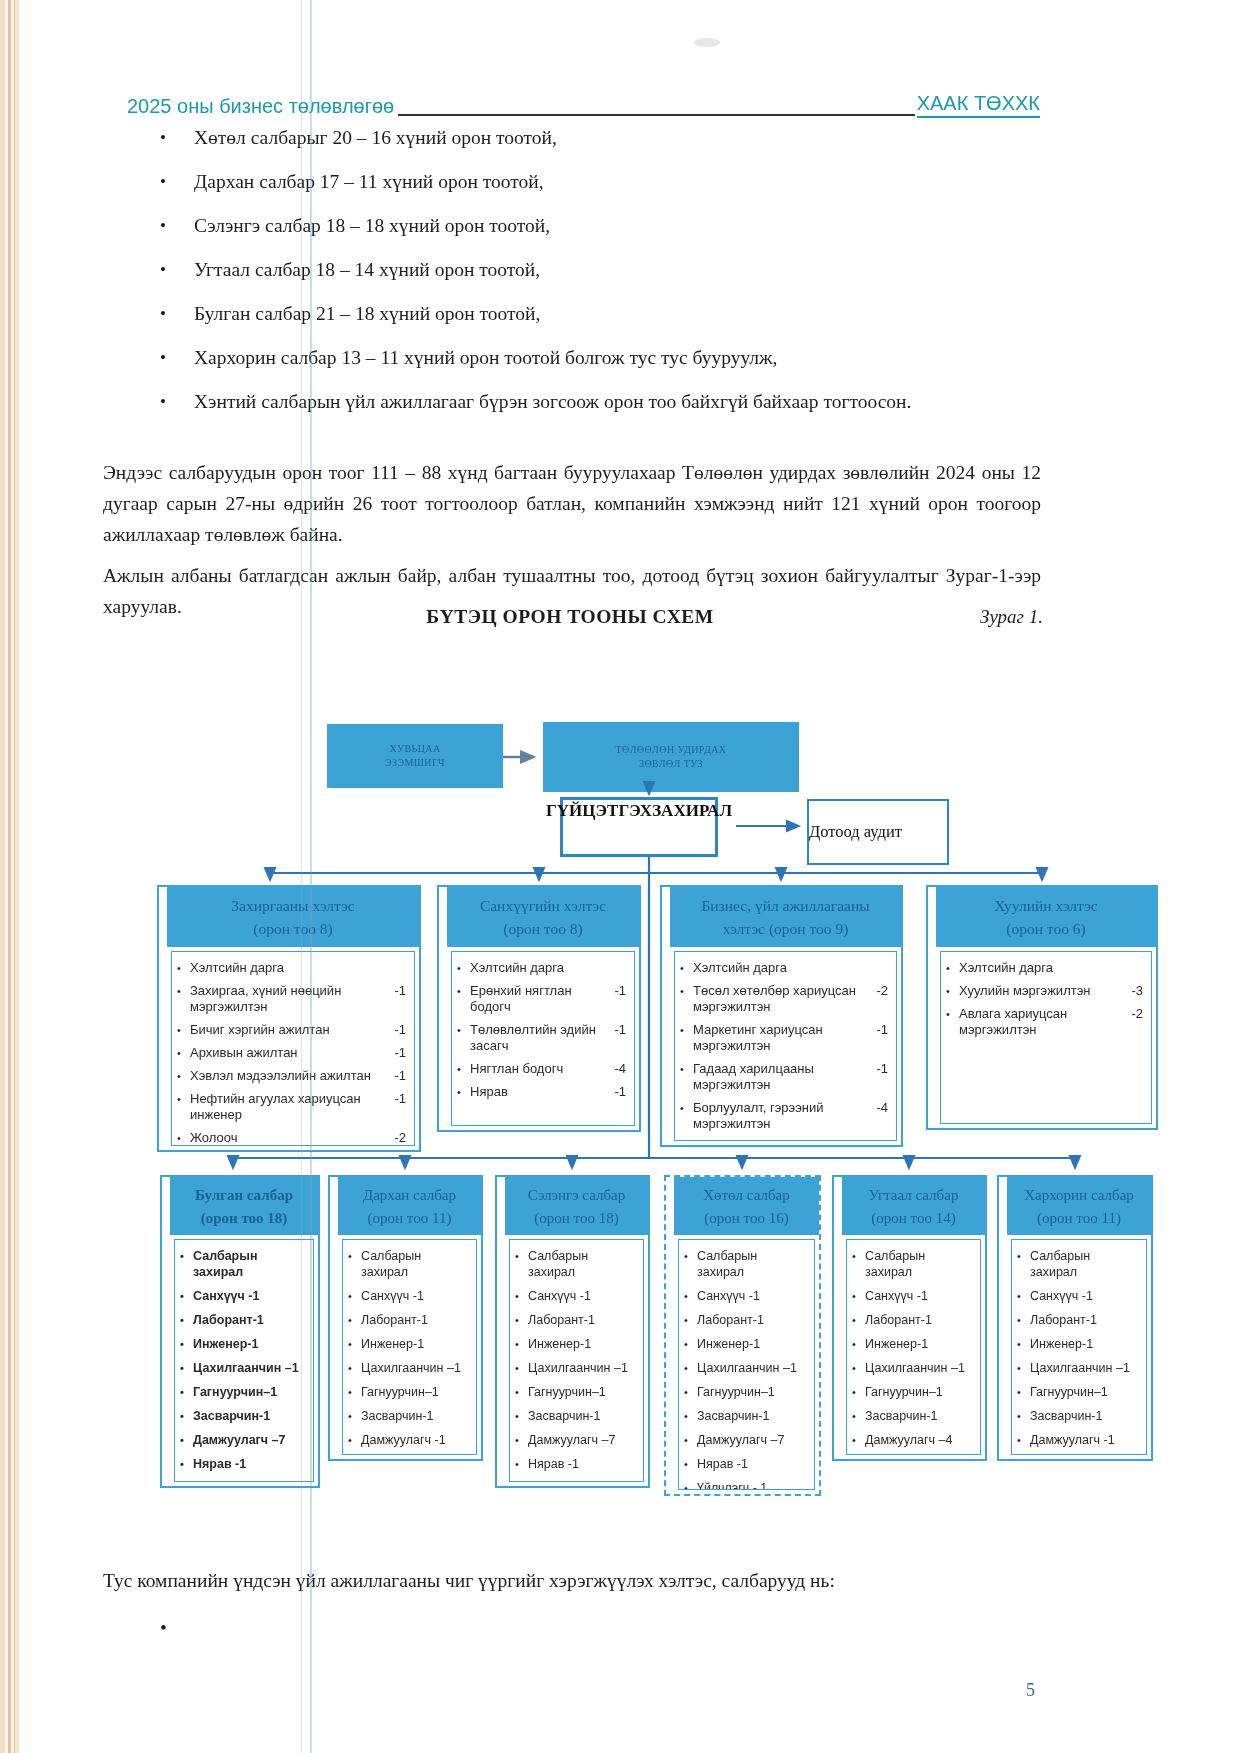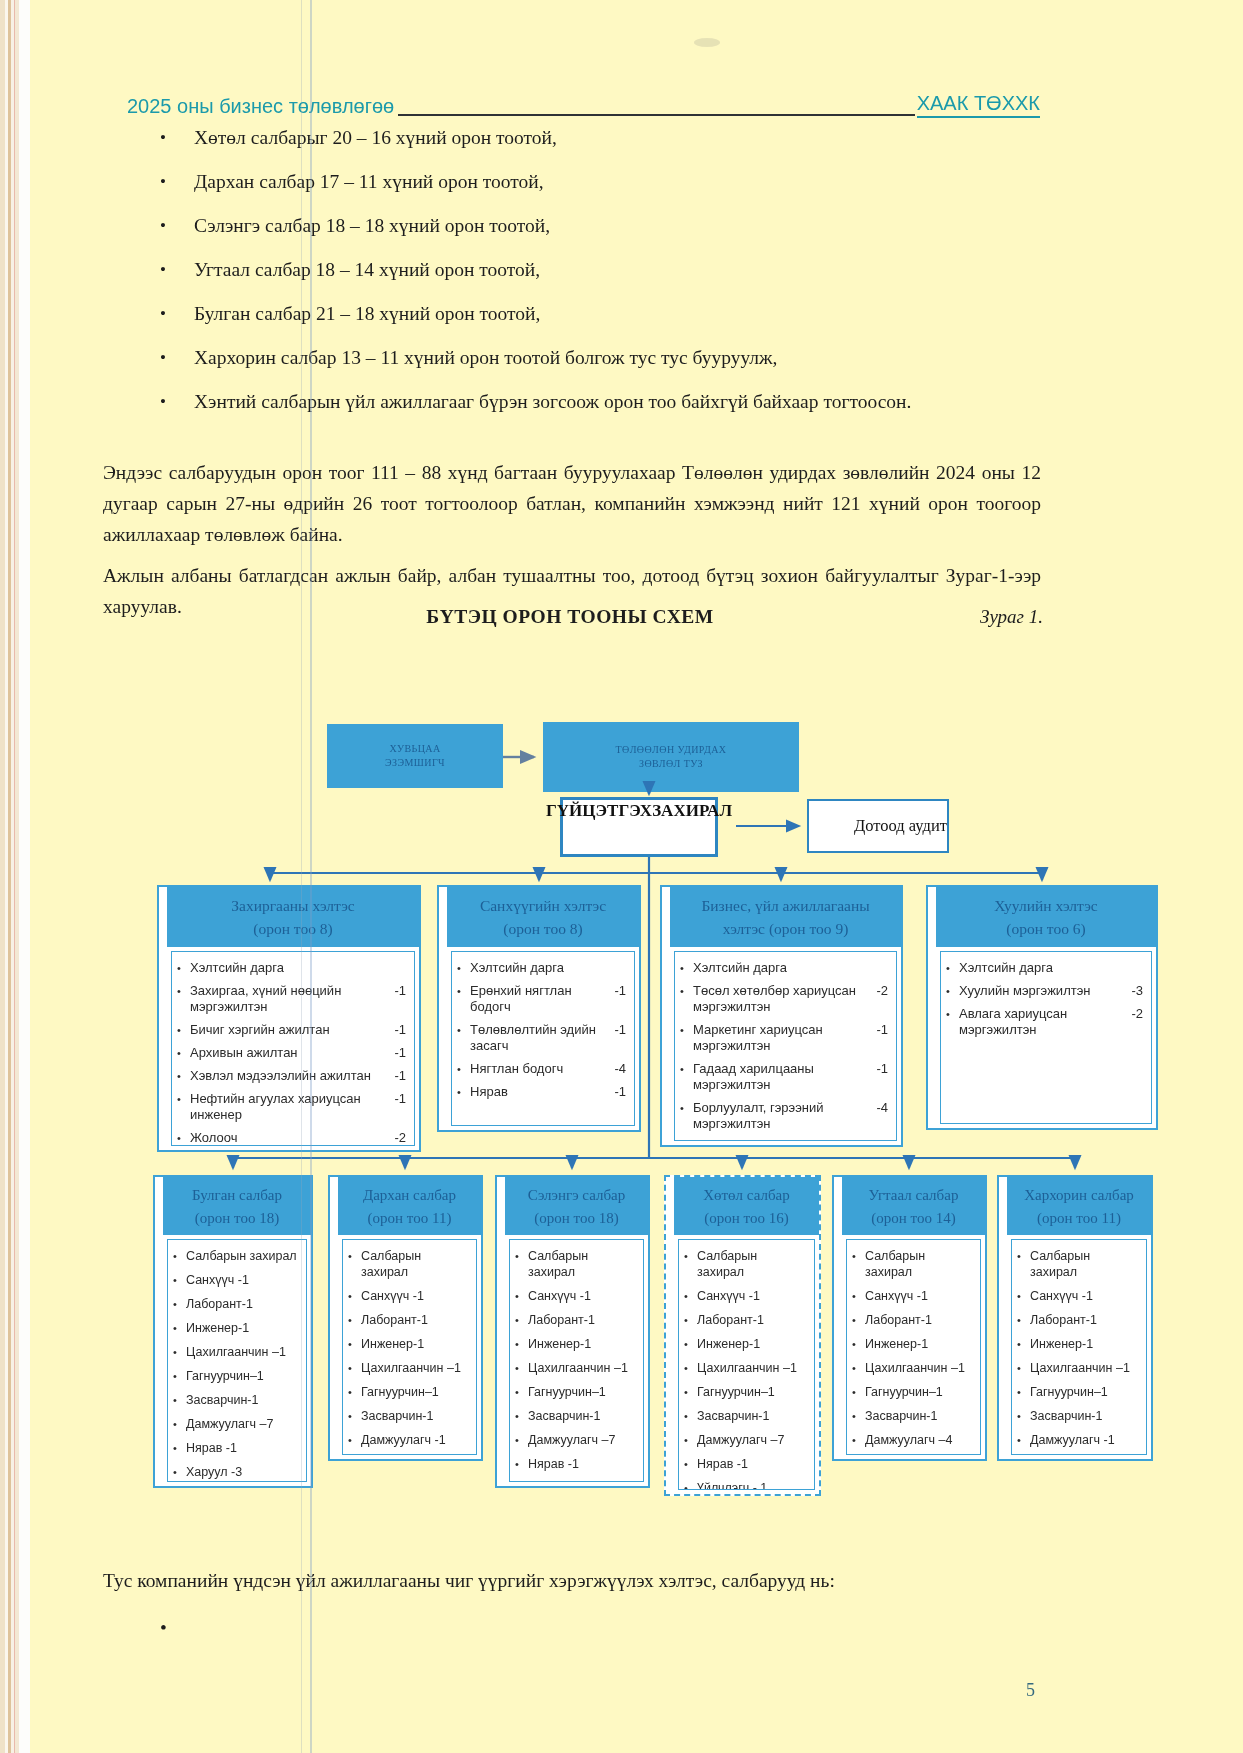--- a/index.html
+++ b/index.html
@@ -1,17 +1,17 @@
 <!DOCTYPE html>
 <html><head>
 <meta charset="utf-8">
 <style>
   html,body{margin:0;padding:0;background:#e9e9e9;}
   #page{
-    position:relative;width:1243px;height:1753px;background:#fef9c3;
+    position:relative;width:1243px;height:1753px;background:#ffffff;
     margin:0 auto;overflow:hidden;
     font-family:"Liberation Serif","DejaVu Serif",serif;color:#1d1d1d;
   }
   
   #edge{
     position:absolute;left:0;top:0;bottom:0;width:30px;
     background:linear-gradient(90deg,
       #efe2c8 0px,#efe2c8 5px,#fbf7ee 5px 8px,#dec39b 8px 11px,
       #f8f1e5 11px 14px,#e9b9ab 14px 15.5px,#f3e8d4 15.5px 19px,
       #fdfdfb 19px 30px);
@@ -50,23 +50,23 @@
   
   .bluebox{position:absolute;background:#3da2d6;color:#1d6097;text-align:center;
     display:flex;flex-direction:column;justify-content:center;
     font-size:10px;line-height:1.45;letter-spacing:.4px;}
   #box-shareholder{left:327px;top:724px;width:176px;height:64px;}
   #box-board{left:543px;top:722px;width:256px;height:70px;}
   #box-ceo{left:560px;top:797px;width:158px;height:60px;background:#fff;
     border:3px solid #2e86c1;box-sizing:border-box;position:absolute;text-align:center;
     display:flex;flex-direction:row;justify-content:center;
     font-size:17px;font-weight:bold;color:#111;line-height:1.35;}
-  #box-audit{left:807px;top:799px;width:142px;height:54px;background:#fff;
+  #box-audit{left:807px;top:799px;width:142px;height:66px;background:#fff;
     border:2px solid #2e86c1;box-sizing:border-box;position:absolute;text-align:center;
-    display:flex;align-items:center;justify-content:flex-end;font-size:16.5px;color:#111;}
+    display:flex;align-items:center;justify-content:flex-start;font-size:16.5px;color:#111;}
 
   .orgbox{position:absolute;box-sizing:border-box;border:2px solid #3da2d6;background:#fff;
     display:flex;flex-direction:column;padding-left:8px;}
   .orgbox.dashed{border-style:dashed;}
   .orgbox .band{background:#3da2d6;color:#1d6097;text-align:center;
     font-size:15.5px;line-height:1.5;padding:7px 2px 6px 2px;}
   .orgbox .body{flex:1;margin:4px;border:1px solid #3da2d6;
     padding:8px 4px 6px 5px;overflow:hidden;}
   .orgbox .item{display:flex;align-items:flex-start;
     font-family:"Liberation Sans","DejaVu Sans",sans-serif;
@@ -75,21 +75,21 @@
   .orgbox .item .lbl{flex:1;padding-right:3px;}
   .orgbox .item .cnt{white-space:nowrap;padding-right:4px;}
   .branch .item{font-size:12.5px;margin-bottom:8px;}
   .branch .band{font-size:15px;}
 
   #dept-0{left:157px;top:885px;width:264px;height:267px;}
   #dept-1{left:437px;top:885px;width:204px;height:247px;}
   #dept-2{left:660px;top:885px;width:243px;height:262px;}
   #dept-3{left:926px;top:885px;width:232px;height:245px;}
 
-  #br-0{left:153px;top:1175px;width:160px;height:313px;}
+  #br-0{left:160px;top:1175px;width:160px;height:313px;font-weight:bold;}
   #br-1{left:328px;top:1175px;width:155px;height:286px;}
   #br-2{left:495px;top:1175px;width:155px;height:313px;}
   #br-3{left:664px;top:1175px;width:157px;height:321px;}
   #br-4{left:832px;top:1175px;width:155px;height:286px;}
   #br-5{left:997px;top:1175px;width:156px;height:286px;}
 
   #connectors{position:absolute;left:0;top:0;width:1243px;height:1753px;pointer-events:none;z-index:5;}
 
   #pageno{position:absolute;right:208px;top:1680px;font-size:18px;color:#35697f;}
 </style>

